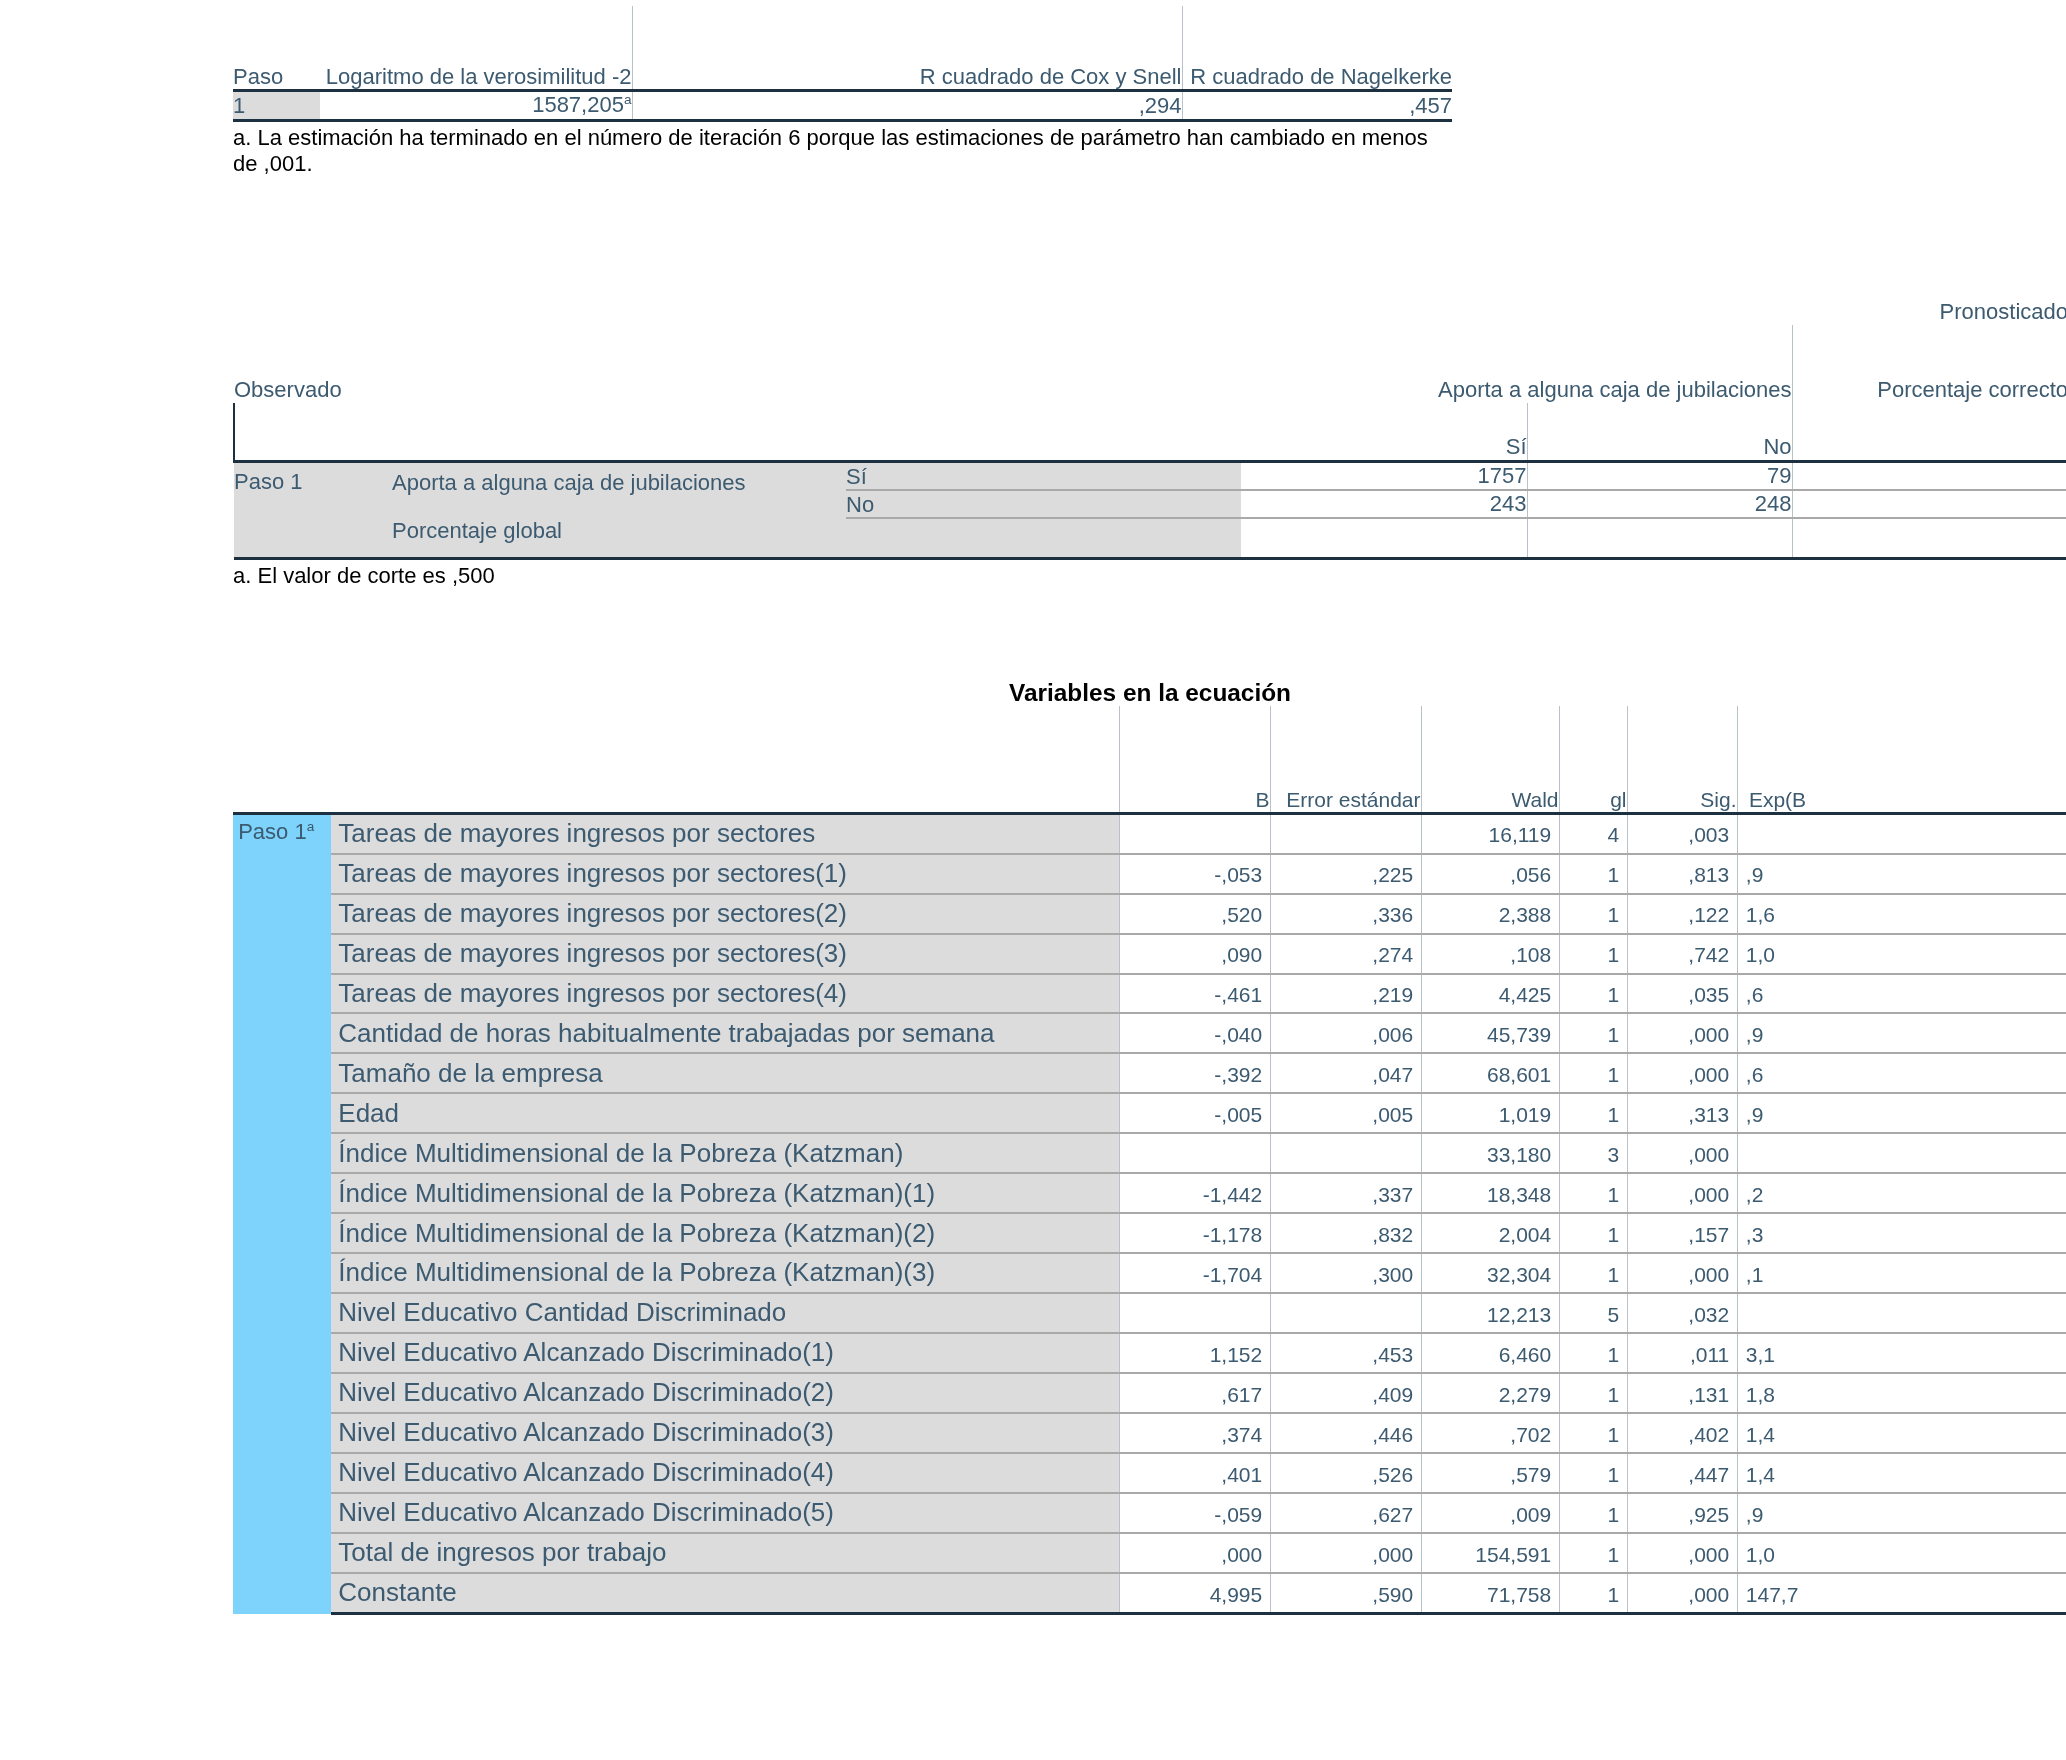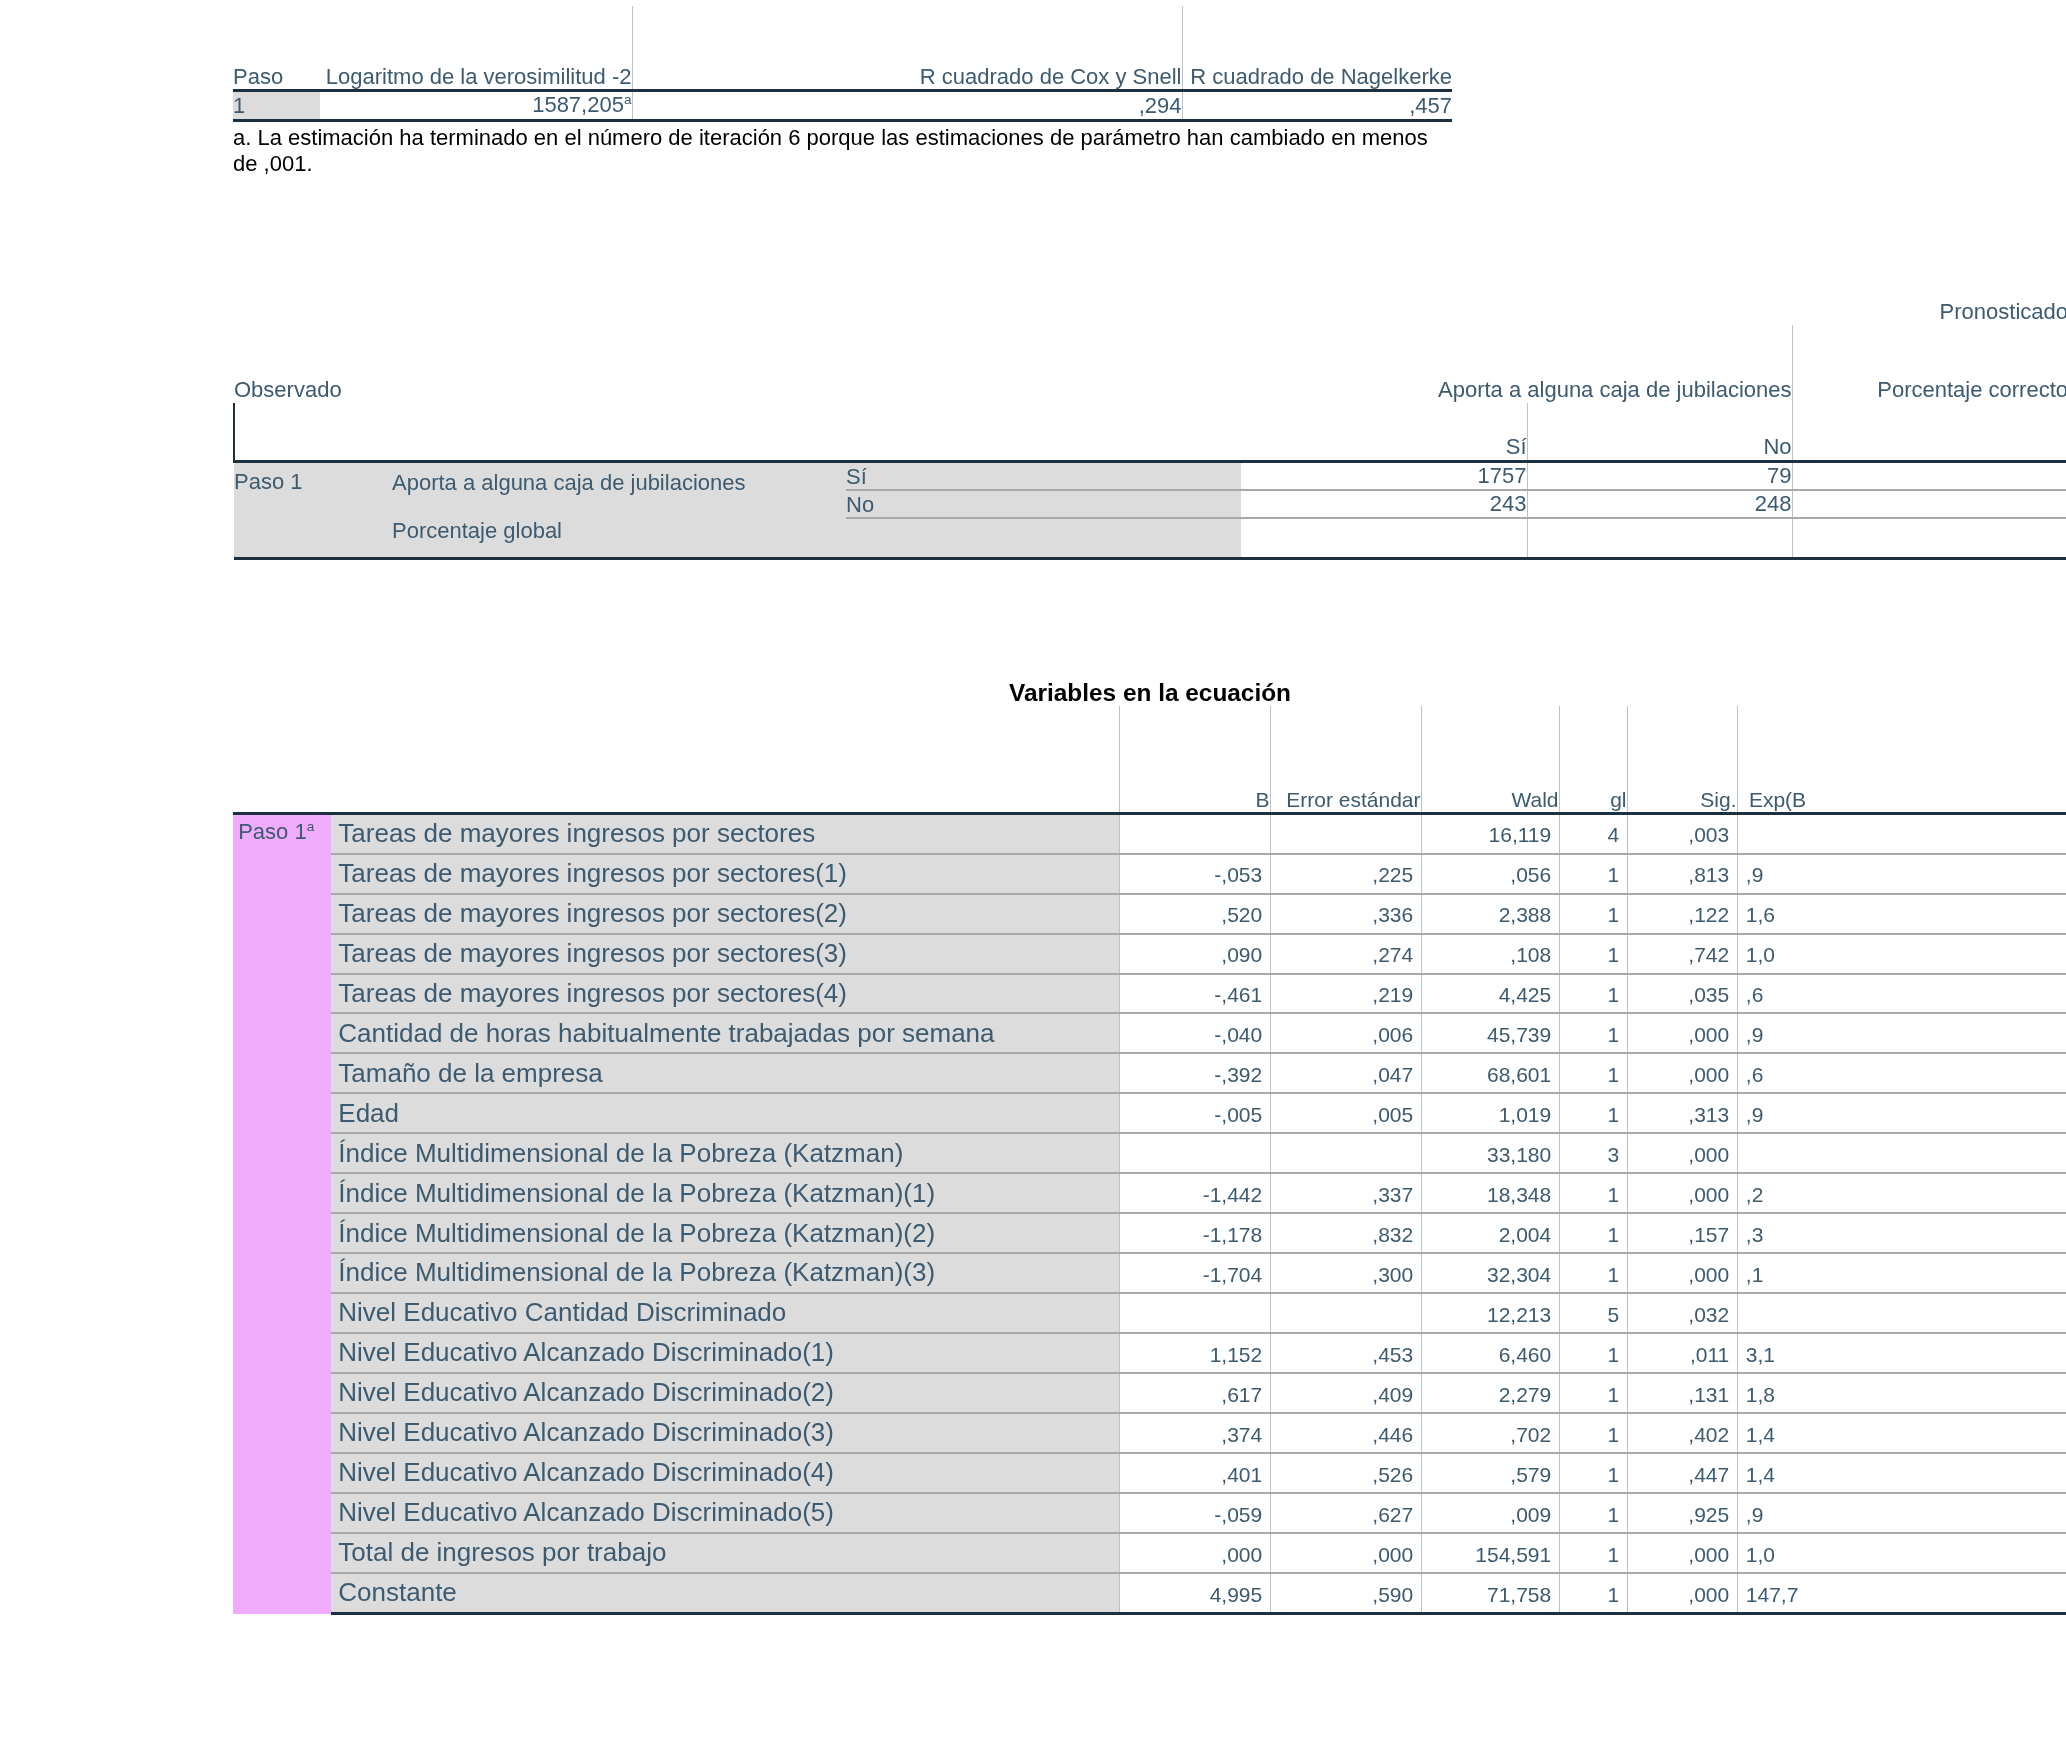--- a/index.html
+++ b/index.html
@@ -107,21 +107,21 @@
   #t3 .c-b    { width: 151px; }
   #t3 .c-se   { width: 151px; }
   #t3 .c-wald { width: 138px; }
   #t3 .c-gl   { width: 68px; }
   #t3 .c-sig  { width: 110px; }
   #t3 .c-exp  { width: 332px; }
   #t3 .stub   { font-size: 26px; padding: 4.2px 6.2px 5.2px 7.3px; }
   #t3 .datacell { font-size: 21px; padding: 4.2px 7.3px 5.2px 4.2px; }
   #t3 .hdr-cell { font-size: 21px; }
   #t3 .rowhead-paso {
-    background: #f0abfc;
+    background: #7dd3fc;
     vertical-align: top;
     padding: 4.2px 2.1px 0 5.2px;
     text-align: left;
     line-height: 1.15;
   }
 </style>
 </head>
 <body>
 
 <div class="page">
@@ -209,20 +209,21 @@
       <tr>
         <td class="stub rule-heavy-bot"></td>
         <td class="stub rule-heavy-bot" colspan="2" style="padding-bottom:13.5px;">Porcentaje global</td>
         <td class="datacell rule-heavy-bot"></td>
         <td class="datacell rule-heavy-bot vline-l"></td>
         <td class="datacell rule-heavy-bot vline-l"></td>
       </tr>
     </tbody>
       </table>
 
+    <div class="footnote">a. El valor de corte es ,500</div>
   </div>
 
   <div id="t3-wrap">
     <div class="spss-title">Variables en la ecuación</div>
 
     <table id="t3" class="pivot">
       <colgroup>
         <col class="c-paso">
           <col class="c-var">
           <col class="c-b">

